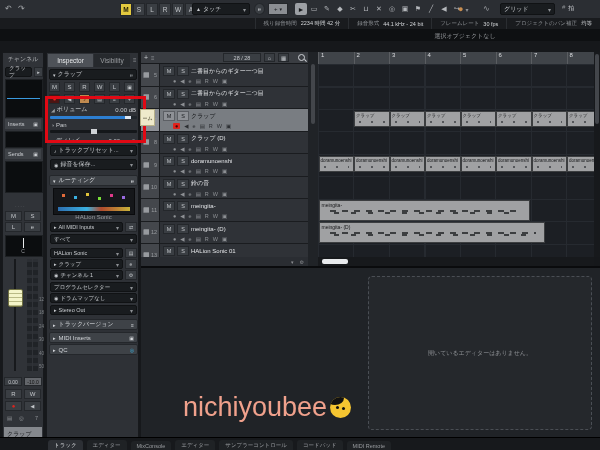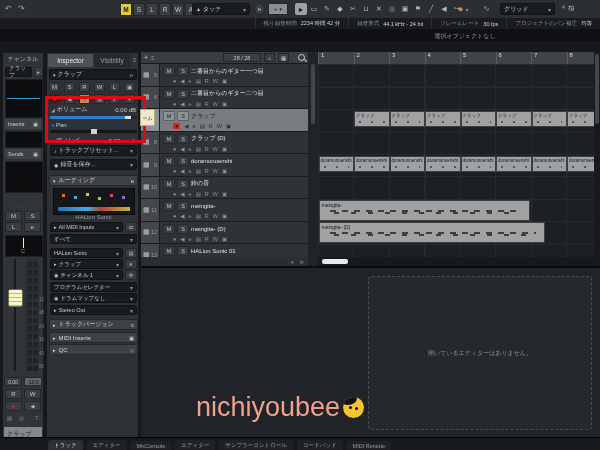--- a/index.html
+++ b/index.html
@@ -655,21 +655,21 @@
     <div class="abs" style="left:4px;top:2px;width:26px;height:5px;background:#e8eaec;border-radius:2px;"></div>
   </div>
   <div class="abs" style="left:141px;top:266px;width:459px;height:2px;background:#0a0b0d;"></div>
 
   <div id="lz" class="abs">
     <div id="lzdrop">
       <span style="color:#8b8e92;">開いているエディターはありません。</span>
     </div>
   </div>
 
-  <div class="abs wm" style="left:196px;top:392px;">
+  <div class="abs wm" style="left:183px;top:392px;">
     <span>nichiyoubee</span>
     <span class="wm-emoji"></span>
   </div>
 
   <div id="btabs" class="abs">
 
   <span>トラック</span>
       <span>エディター</span>
       <span>MixConsole</span>
       <span>エディター</span>

